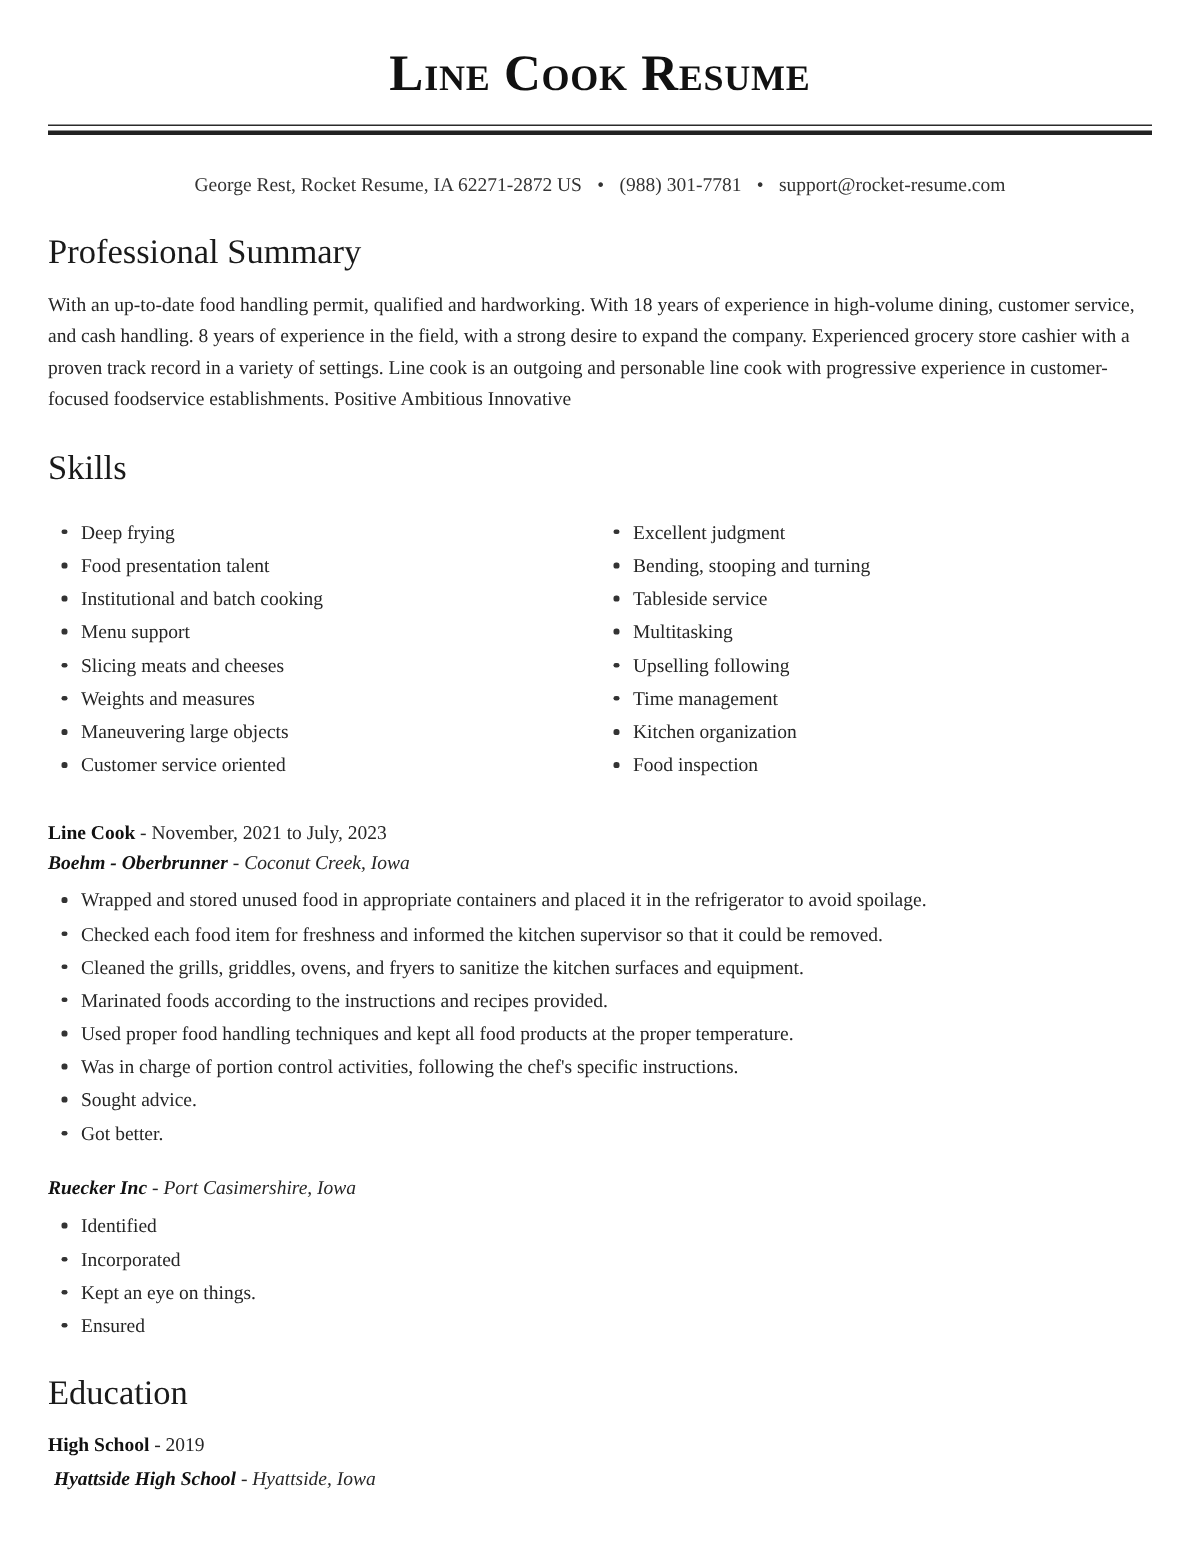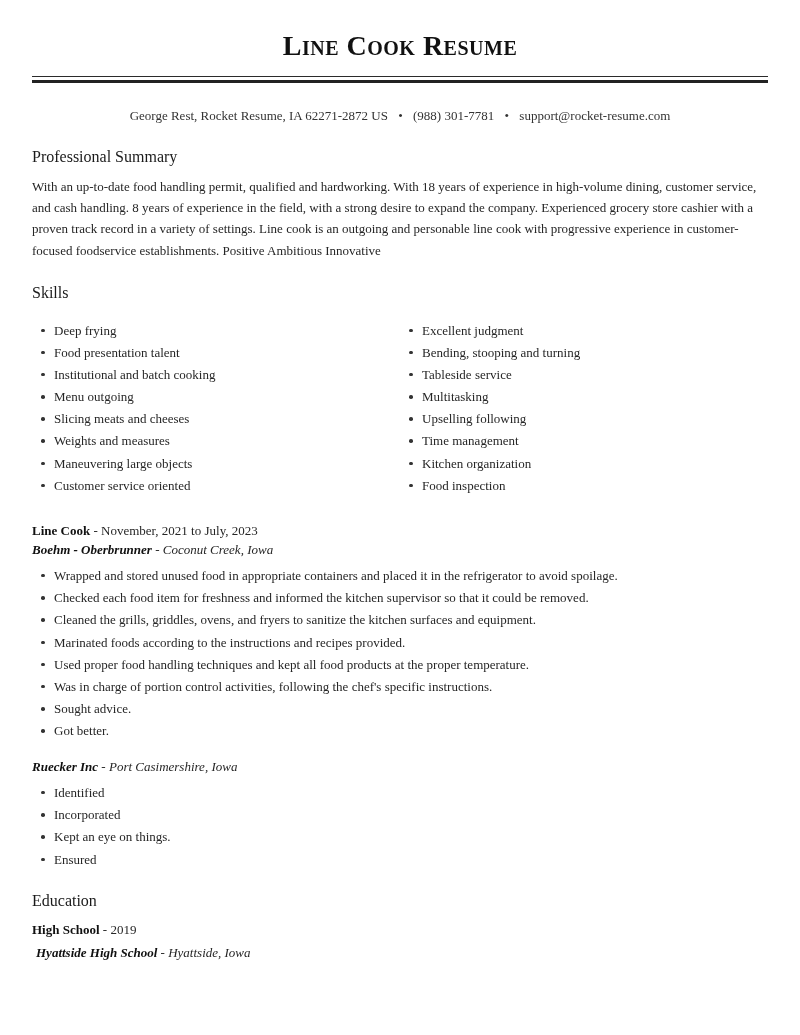--- a/index.html
+++ b/index.html
@@ -22,21 +22,21 @@
     background: #ffffff;
     position: relative;
   }
 
   
   .resume-title {
     text-align: center;
     font-family: "Liberation Serif", "DejaVu Serif", serif;
     font-variant: small-caps;
     font-weight: 700;
-    font-size: 28px;
+    font-size: 34px;
     letter-spacing: 0.5px;
     color: #111111;
     margin: 0;
     padding-top: 30px;
     padding-bottom: 10px;
     line-height: 1.15;
   }
   .rule-group {
     margin-top: 4px;
     margin-bottom: 0;
@@ -67,21 +67,21 @@
     padding: 0 7px;
     color: #333333;
   }
 
   
   .section {
     margin-top: 22px;
   }
   .section-heading {
     font-family: "Liberation Serif", "DejaVu Serif", serif;
-    font-size: 16px;
+    font-size: 23px;
     font-weight: 400;
     color: #1a1a1a;
     margin: 0 0 9px 0;
     line-height: 1.25;
   }
   .summary-text {
     font-size: 13px;
     line-height: 1.62;
     color: #262626;
     margin: 0;
@@ -217,21 +217,21 @@
   </div>
 
   <div class="section">
     <h2 class="section-heading">Skills</h2>
     <div class="skills-columns">
       <div class="skills-col">
         <ul class="bullets">
           <li>Deep frying</li>
           <li>Food presentation talent</li>
           <li>Institutional and batch cooking</li>
-          <li>Menu outgoing</li>
+          <li>Menu support</li>
           <li>Slicing meats and cheeses</li>
           <li>Weights and measures</li>
           <li>Maneuvering large objects</li>
           <li>Customer service oriented</li>
         </ul>
       </div>
       <div class="skills-col">
         <ul class="bullets">
           <li>Excellent judgment</li>
           <li>Bending, stooping and turning</li>

